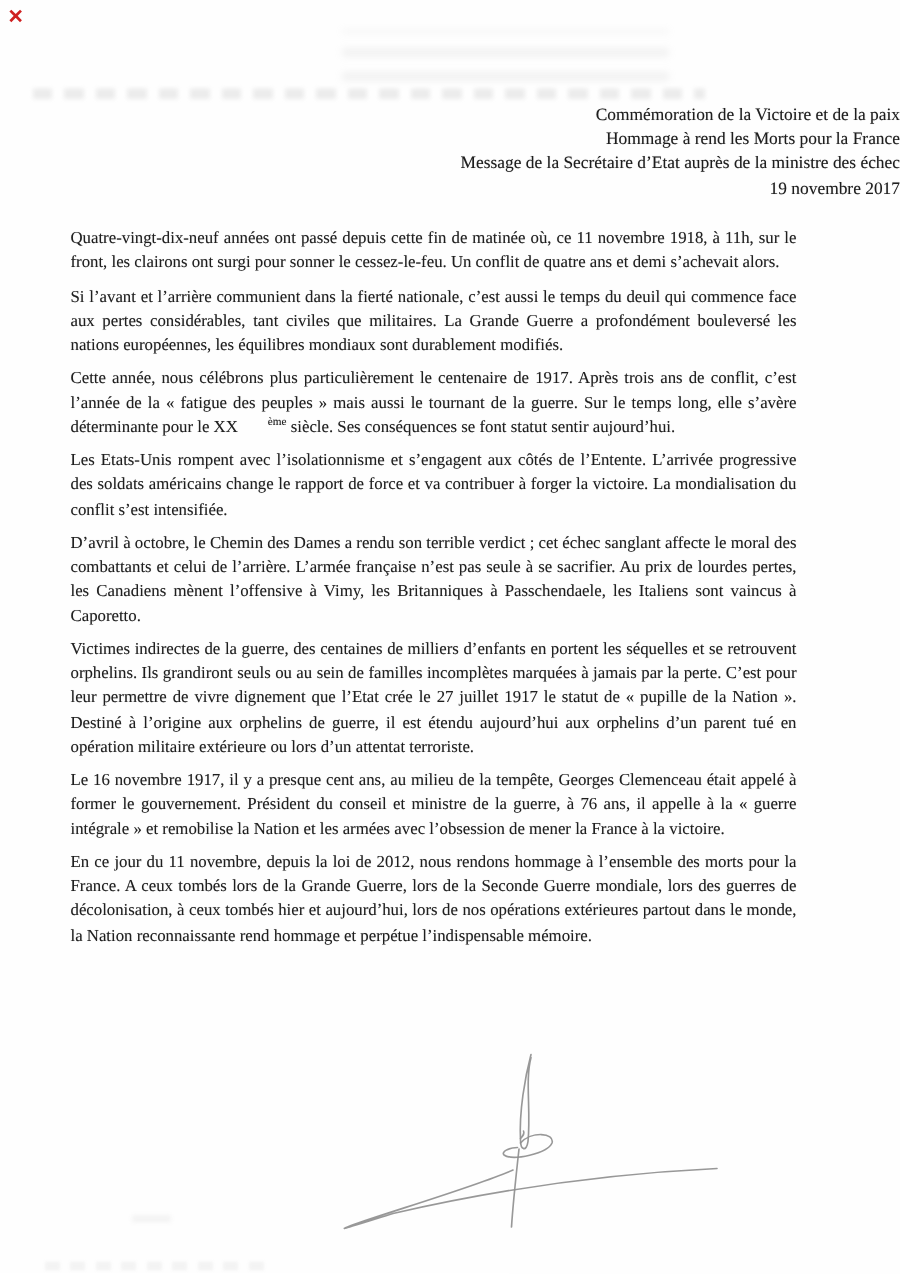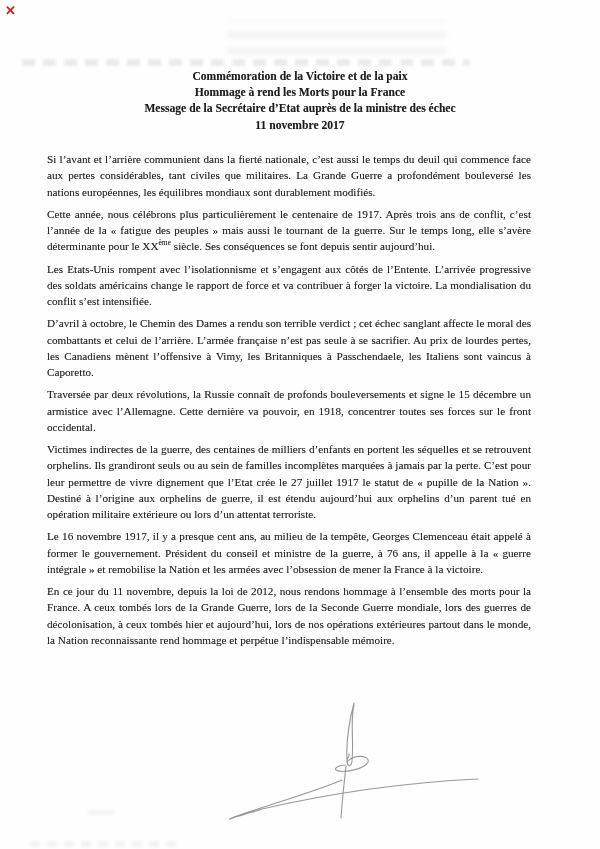--- a/index.html
+++ b/index.html
@@ -34,37 +34,37 @@
     background:repeating-linear-gradient(90deg, rgba(168,168,168,.4) 0 10px, rgba(255,255,255,0) 10px 17px);
     filter:blur(1.2px);opacity:.3;
   }
   .ghost-d{
     left:88px;top:810px;width:26px;height:5px;
     background:rgba(170,170,170,.4);
     filter:blur(1.5px);opacity:.3;
   }
   .title-block{
     position:absolute;left:0;right:0;top:69px;
-    text-align:center;
-    font-weight:bold;
+    text-align:right;
+    font-weight:normal;
     font-size:11.6px;
     line-height:16.2px;
     color:#1e1e1e;
     text-shadow:0 0 .5px rgba(40,40,40,.45);
   }
   .body-text{
     position:absolute;left:47px;top:151px;width:484px;
     font-size:11.2px;
     line-height:16.25px;
     color:#1f1f1f;
     text-align:justify;
     text-shadow:0 0 .45px rgba(40,40,40,.4);
   }
   .body-text p{margin:0 0 6px 0;}
-  .body-text sup{font-size:7.5px;line-height:0;vertical-align:super;}
+  .body-text sup{font-size:7.5px;line-height:0;vertical-align:super;margin-left:20px;}
   .signature{
     position:absolute;left:220px;top:696px;width:270px;height:134px;
   }
   .signature path{
     fill:none;
     stroke:#8f8f8f;
     stroke-width:1.1;
     stroke-linecap:round;
     opacity:.92;
   }
@@ -76,29 +76,29 @@
 
   <span class="red-x">✕</span>
 
   <div class="ghost ghost-a"></div>
   <div class="ghost ghost-b"></div>
 
   <header class="title-block">
       <div>Commémoration de la Victoire et de la paix</div>
       <div>Hommage à rend les Morts pour la France</div>
       <div>Message de la Secrétaire d’Etat auprès de la ministre des échec</div>
-      <div>11 novembre 2017</div>
+      <div>19 novembre 2017</div>
     </header>
 
   <main class="body-text">
+      <p><span>Quatre-vingt-dix-neuf années ont passé depuis cette fin de matinée où, ce 11 novembre 1918, à 11h, sur le front, les clairons ont surgi pour sonner le cessez-le-feu. Un conflit de quatre ans et demi s’achevait alors.</span></p>
       <p><span>Si l’avant et l’arrière communient dans la fierté nationale, c’est aussi le temps du deuil qui commence face aux pertes considérables, tant civiles que militaires. La Grande Guerre a profondément bouleversé les nations européennes, les équilibres mondiaux sont durablement modifiés.</span></p>
-      <p><span>Cette année, nous célébrons plus particulièrement le centenaire de 1917. Après trois ans de conflit, c’est l’année de la « fatigue des peuples » mais aussi le tournant de la guerre. Sur le temps long, elle s’avère déterminante pour le XX</span><sup>ème</sup><span> siècle. Ses conséquences se font depuis sentir aujourd’hui.</span></p>
+      <p><span>Cette année, nous célébrons plus particulièrement le centenaire de 1917. Après trois ans de conflit, c’est l’année de la « fatigue des peuples » mais aussi le tournant de la guerre. Sur le temps long, elle s’avère déterminante pour le XX</span><sup>ème</sup><span> siècle. Ses conséquences se font statut sentir aujourd’hui.</span></p>
       <p><span>Les Etats-Unis rompent avec l’isolationnisme et s’engagent aux côtés de l’Entente. L’arrivée progressive des soldats américains change le rapport de force et va contribuer à forger la victoire. La mondialisation du conflit s’est intensifiée.</span></p>
       <p><span>D’avril à octobre, le Chemin des Dames a rendu son terrible verdict ; cet échec sanglant affecte le moral des combattants et celui de l’arrière. L’armée française n’est pas seule à se sacrifier. Au prix de lourdes pertes, les Canadiens mènent l’offensive à Vimy, les Britanniques à Passchendaele, les Italiens sont vaincus à Caporetto.</span></p>
-      <p><span>Traversée par deux révolutions, la Russie connaît de profonds bouleversements et signe le 15 décembre un armistice avec l’Allemagne. Cette dernière va pouvoir, en 1918, concentrer toutes ses forces sur le front occidental.</span></p>
       <p><span>Victimes indirectes de la guerre, des centaines de milliers d’enfants en portent les séquelles et se retrouvent orphelins. Ils grandiront seuls ou au sein de familles incomplètes marquées à jamais par la perte. C’est pour leur permettre de vivre dignement que l’Etat crée le 27 juillet 1917 le statut de « pupille de la Nation ». Destiné à l’origine aux orphelins de guerre, il est étendu aujourd’hui aux orphelins d’un parent tué en opération militaire extérieure ou lors d’un attentat terroriste.</span></p>
       <p><span>Le 16 novembre 1917, il y a presque cent ans, au milieu de la tempête, Georges Clemenceau était appelé à former le gouvernement. Président du conseil et ministre de la guerre, à 76 ans, il appelle à la « guerre intégrale » et remobilise la Nation et les armées avec l’obsession de mener la France à la victoire.</span></p>
       <p><span>En ce jour du 11 novembre, depuis la loi de 2012, nous rendons hommage à l’ensemble des morts pour la France. A ceux tombés lors de la Grande Guerre, lors de la Seconde Guerre mondiale, lors des guerres de décolonisation, à ceux tombés hier et aujourd’hui, lors de nos opérations extérieures partout dans le monde, la Nation reconnaissante rend hommage et perpétue l’indispensable mémoire.</span></p>
     </main>
 
   <svg class="signature" viewBox="0 0 270 134" xmlns="http://www.w3.org/2000/svg" aria-hidden="true">
 
     <path d="M134,7 C130,22 126,45 127,64 C127,71 131,72 132,65 C134,44 130,24 134,9"></path>
 
     <path d="M127,66 C134,58 150,59 148,66 C145,73 122,78 116,74 C114,72 119,69 125,69"></path>

